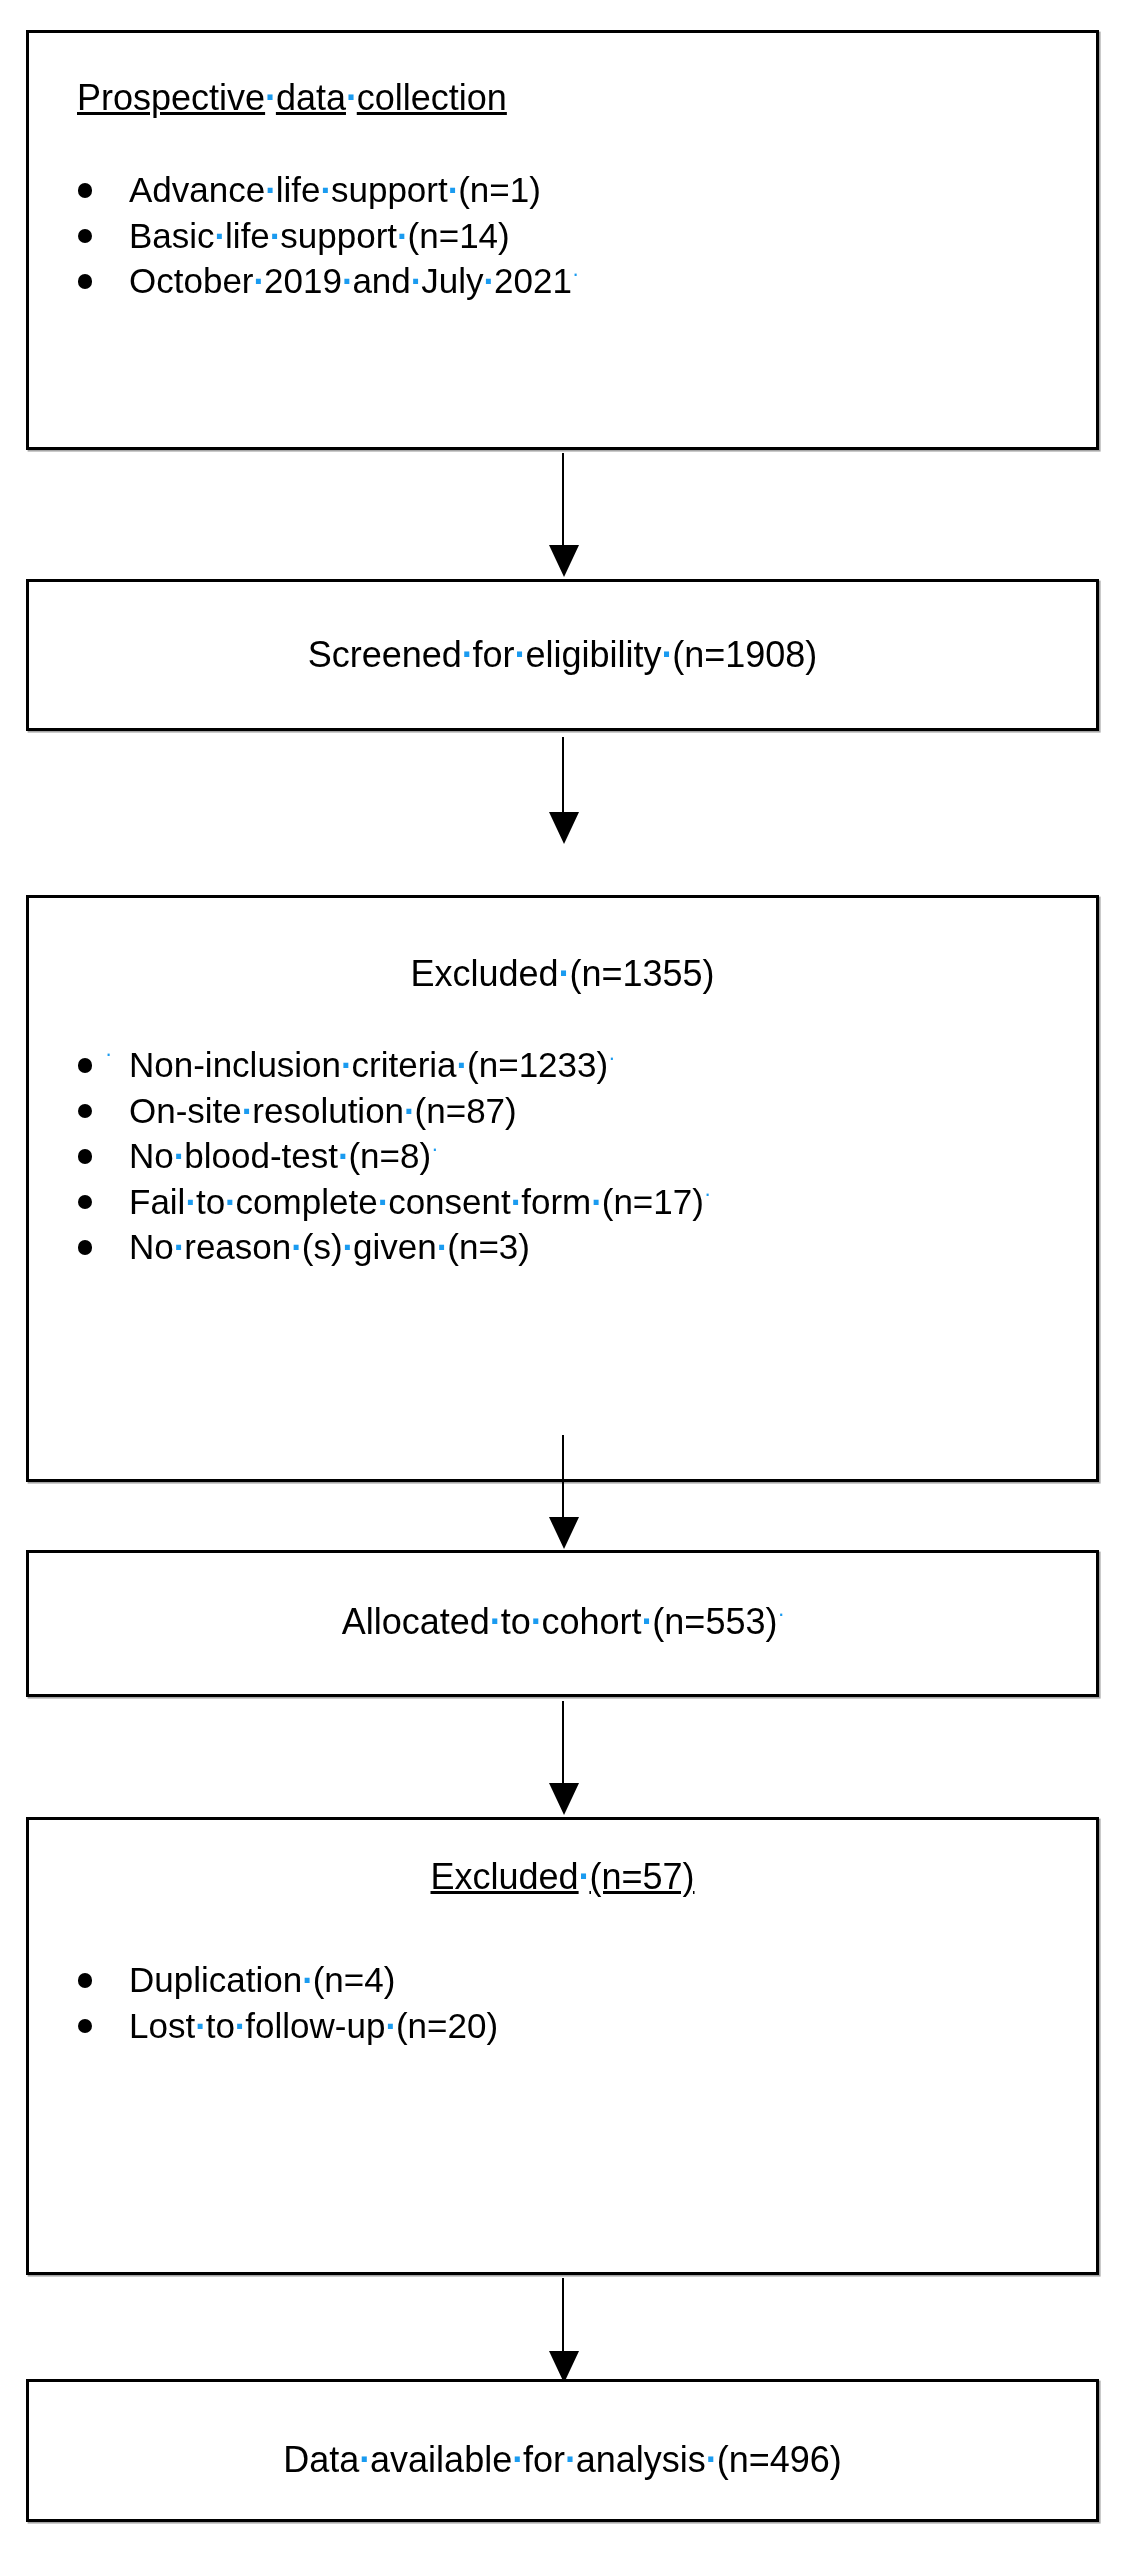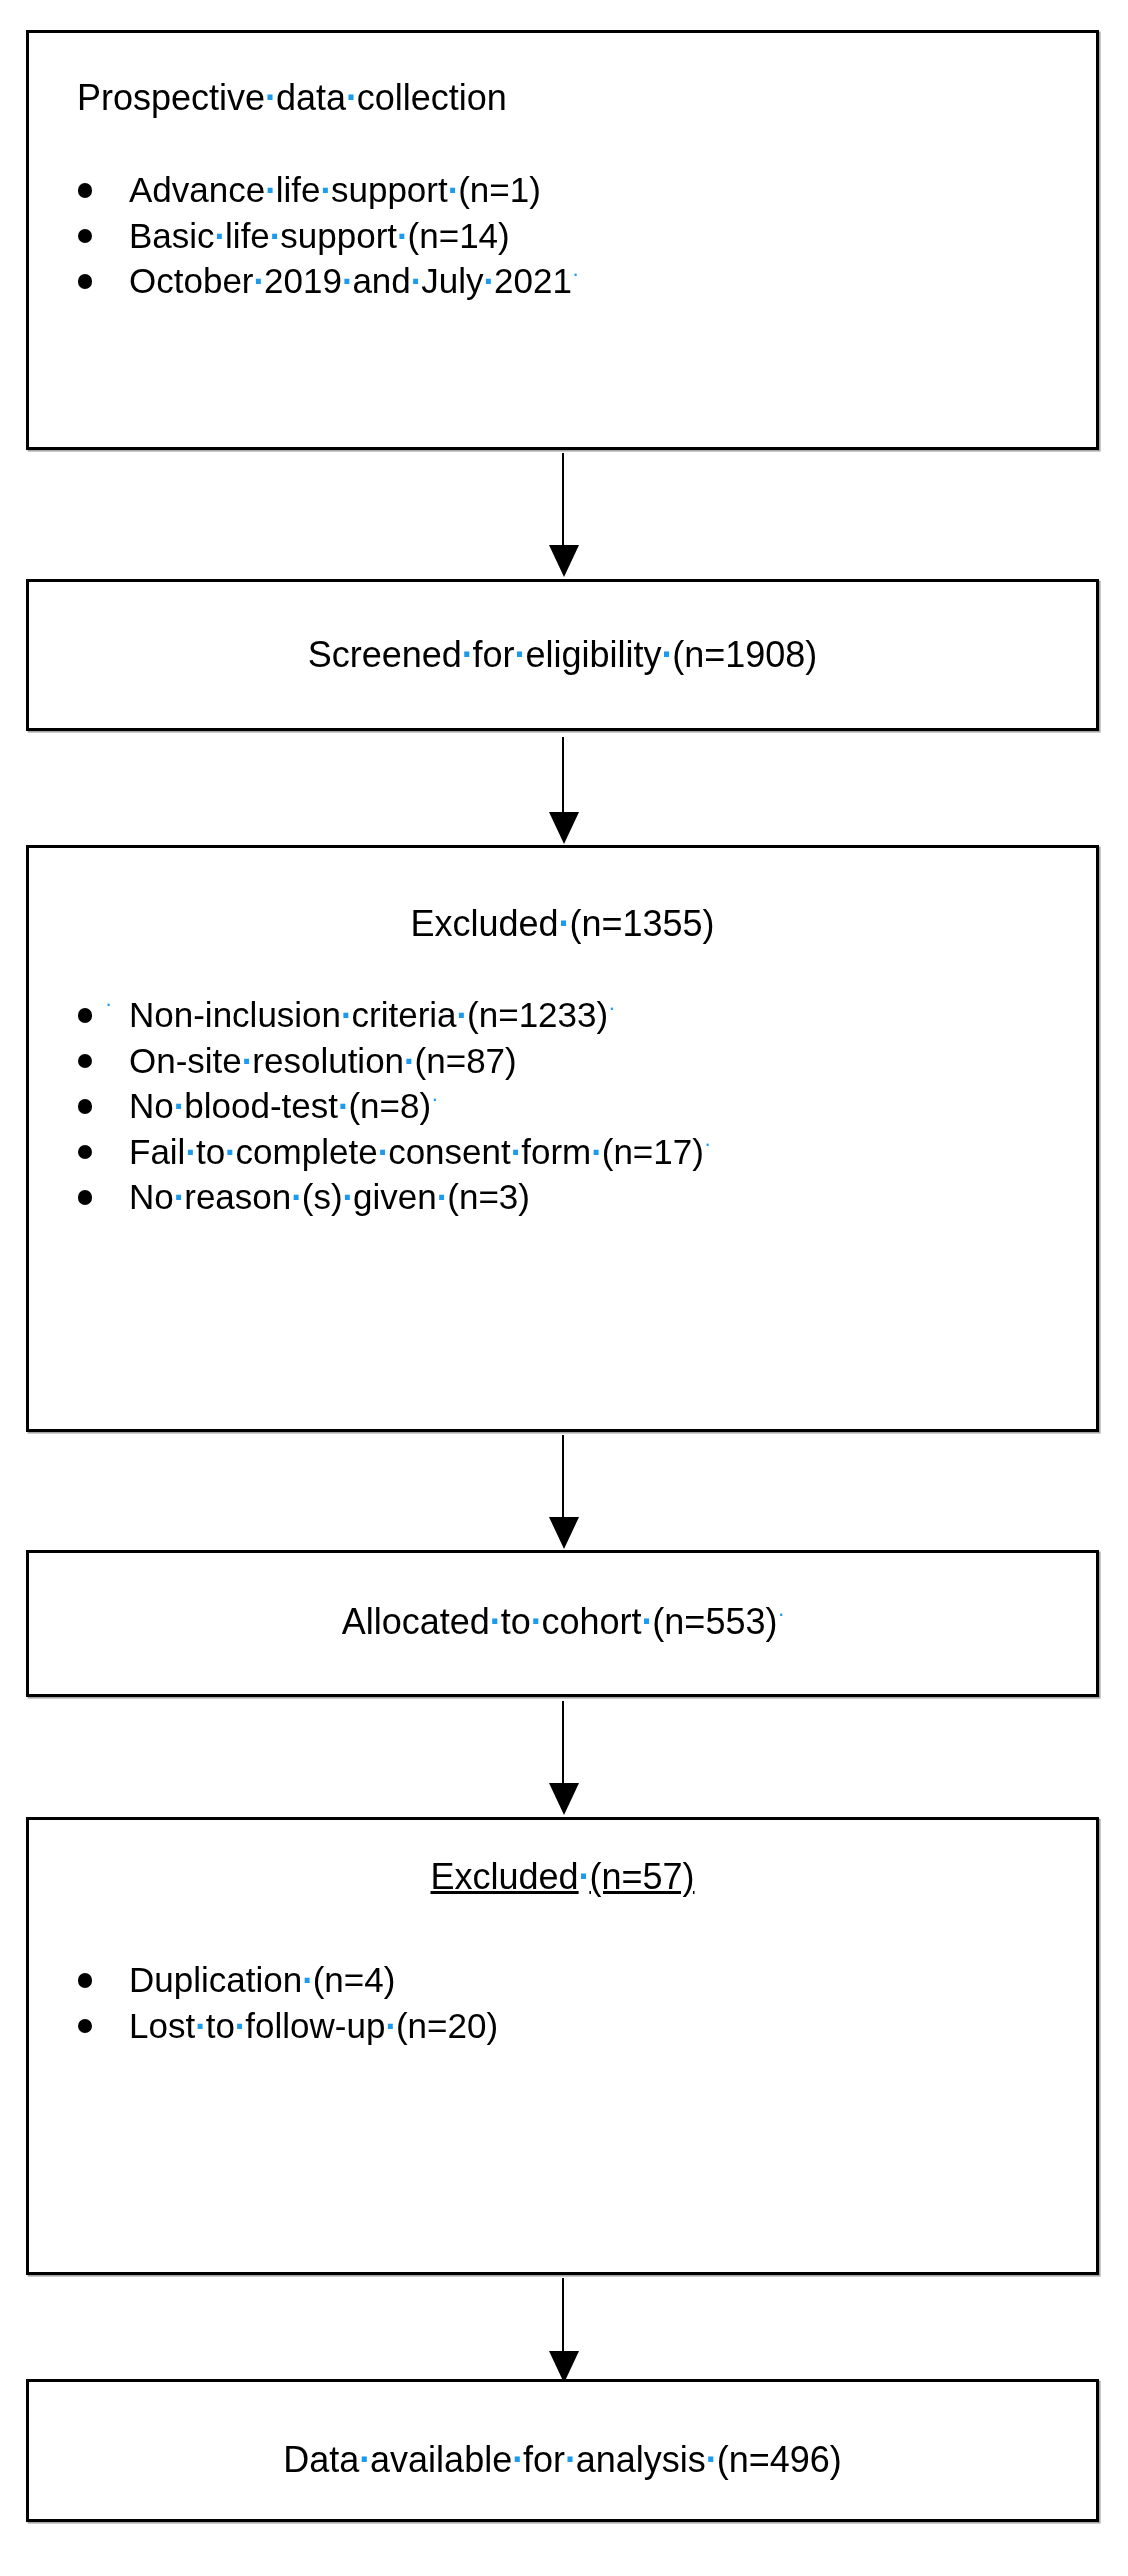--- a/index.html
+++ b/index.html
@@ -33,20 +33,21 @@
 
   .box-title {
     font-size: 36px;
     line-height: 1.15;
     color: #000000;
     white-space: nowrap;
   }
   .box-title.left {
     text-align: left;
     padding-left: 48px;
+    text-decoration: underline;
   }
   .box-title.center {
     text-align: center;
   }
 
   
   ul.bullets {
     list-style: none;
     margin: 0;
     padding: 0;
@@ -152,21 +153,21 @@
     <div class="box-title center" style="margin-top:52px;">
       <span>Screened<span class="sp" style="color: rgb(26, 155, 240);"></span>for<span class="sp" style="color: rgb(26, 155, 240);"></span>eligibility<span class="sp" style="color: rgb(26, 155, 240);"></span>(n=1908)</span>
     </div>
   </div>
 
   <div class="connector" style="top:737px; height:108px;">
     <div class="shaft" style="height:78px;"></div>
     <div class="head" style="top:75px;"></div>
   </div>
 
-  <div class="flow-box" id="box-3" style="top:845px; height:587px;">
+  <div class="flow-box" id="box-3" style="top:895px; height:587px;">
     <div class="box-title center" style="margin-top:55px;">
       <span>Excluded<span class="sp" style="color: rgb(26, 155, 240);"></span>(n=1355)</span>
     </div>
     <ul class="bullets" style="margin-top:48px;">
       <li>
         <span class="bullet-dot"></span>
         <span class="lead-mark">·</span>
         <span>Non-inclusion<span class="sp" style="color: rgb(26, 155, 240);"></span>criteria<span class="sp" style="color: rgb(26, 155, 240);"></span>(n=1233)</span><span class="trail"></span>
       </li>
       <li>

